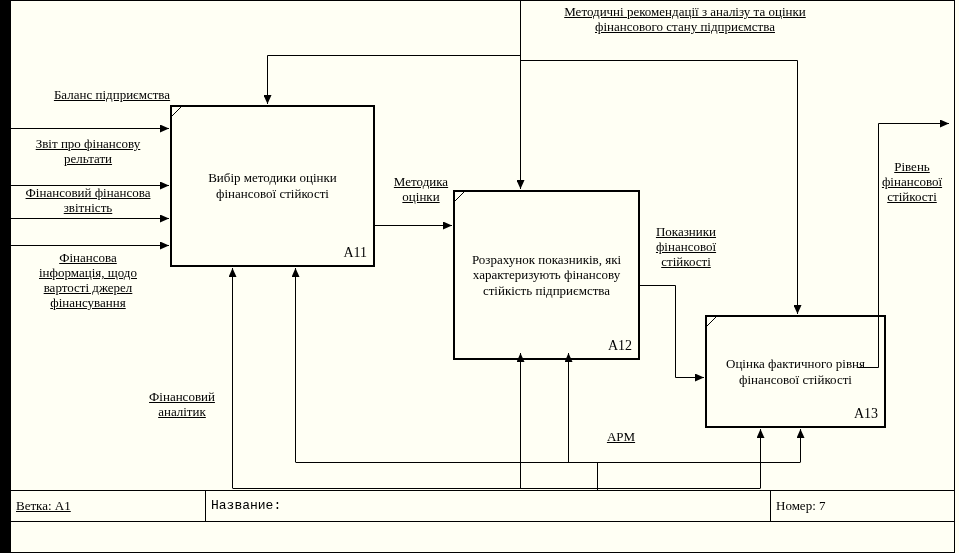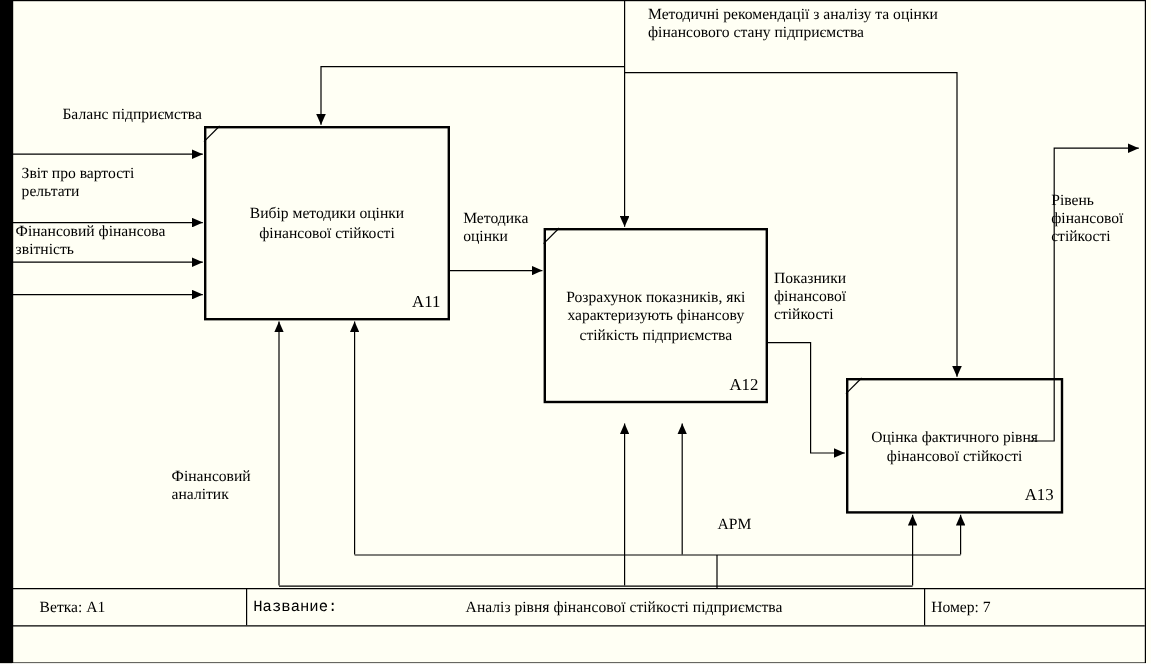--- a/index.html
+++ b/index.html
@@ -5,21 +5,21 @@
   * { margin:0; padding:0; box-sizing:border-box; }
   html,body { background:#ffffff; }
   body { font-family:"Liberation Serif", serif; color:#000; }
   .page {
     position:relative; width:959px; height:553px;
     background:#fffff4; overflow:hidden;
   }
   .leftbar { position:absolute; left:0; top:0; width:10px; height:553px; background:#000; }
   svg.wires { position:absolute; left:0; top:0; width:959px; height:553px; }
   .lbl {
-    position:absolute; font-size:13px; line-height:1.15;
+    position:absolute; text-align:center; font-size:13px; line-height:1.15;text-decoration:underline;
   }
   .box {
     position:absolute; border:2px solid #000; background:transparent;
     display:flex; align-items:center; justify-content:center;
     text-align:center; font-size:13px; line-height:1.2;
   }
   .box-label { padding:0 7px; }
   .box-id { position:absolute; right:6px; bottom:3px; font-size:14px;font-family:Liberation Serif, serif; }
   .footer-cell { position:absolute; font-size:13px; white-space:nowrap; }
   .footer-title { position:absolute; font-size:13px; text-align:center; }
@@ -72,43 +72,43 @@
 
       <line x1="170" y1="118" x2="183" y2="105"></line>
       <line x1="453" y1="203" x2="466" y2="190"></line>
       <line x1="705" y1="328" x2="718" y2="315"></line>
     </g>
   </svg>
 
   <div class="lbl" style="left:540px; top:5px; width:290px;">Методичні рекомендації з аналізу та оцінки фінансового стану підприємства</div>
 
   <div class="lbl" style="left:28px; top:88px; width:120px;margin-left:24px;">Баланс підприємства</div>
-  <div class="lbl" style="left:18px; top:137px; width:140px;">Звіт про вартості рельтати</div>
+  <div class="lbl" style="left:18px; top:137px; width:140px;">Звіт про фінансову рельтати</div>
   <div class="lbl" style="left:13px; top:186px; width:150px;">Фінансовий фінансова звітність</div>
+  <div class="lbl" style="left:33px; top:251px; width:110px;">Фінансова інформація, щодо вартості джерел фінансування</div>
 
   <div class="lbl" style="left:386px; top:175px; width:70px;">Методика оцінки</div>
   <div class="lbl" style="left:645px; top:225px; width:82px;">Показники фінансової стійкості</div>
   <div class="lbl" style="left:876px; top:160px; width:72px;">Рівень фінансової стійкості</div>
 
   <div class="lbl" style="left:143px; top:390px; width:78px;">Фінансовий аналітик</div>
   <div class="lbl" style="left:598px; top:430px; width:46px;">АРМ</div>
 
   <div class="box" style="left:170px; top:105px; width:205px; height:162px;">
     <div class="box-label">Вибір методики оцінки фінансової стійкості</div>
     <div class="box-id">А11</div>
   </div>
 
-  <div class="box" style="left:453px; top:190px; width:187px; height:146px;">
+  <div class="box" style="left:453px; top:190px; width:187px; height:170px;">
     <div class="box-label">Розрахунок показників, які характеризують фінансову стійкість підприємства</div>
     <div class="box-id">А12</div>
   </div>
 
   <div class="box" style="left:705px; top:315px; width:181px; height:113px;">
     <div class="box-label">Оцінка фактичного рівня фінансової стійкості</div>
     <div class="box-id">А13</div>
   </div>
 
-  <div class="footer-cell" style="left:33px; top:498px;">Ветка:  А1</div>
+  <div class="footer-cell" style="left:16px; top:498px;text-decoration:underline;">Ветка:  А1</div>
   <div class="footer-cell" style="left:211px; top:498px;font-family:Liberation Mono, monospace;">Название:</div>
-  <div class="footer-title" style="left:270px; top:498px; width:500px;">Аналіз рівня фінансової стійкості підприємства</div>
   <div class="footer-cell" style="left:776px; top:498px;">Номер: 7</div>
 
 </div>
 
 </body></html>

